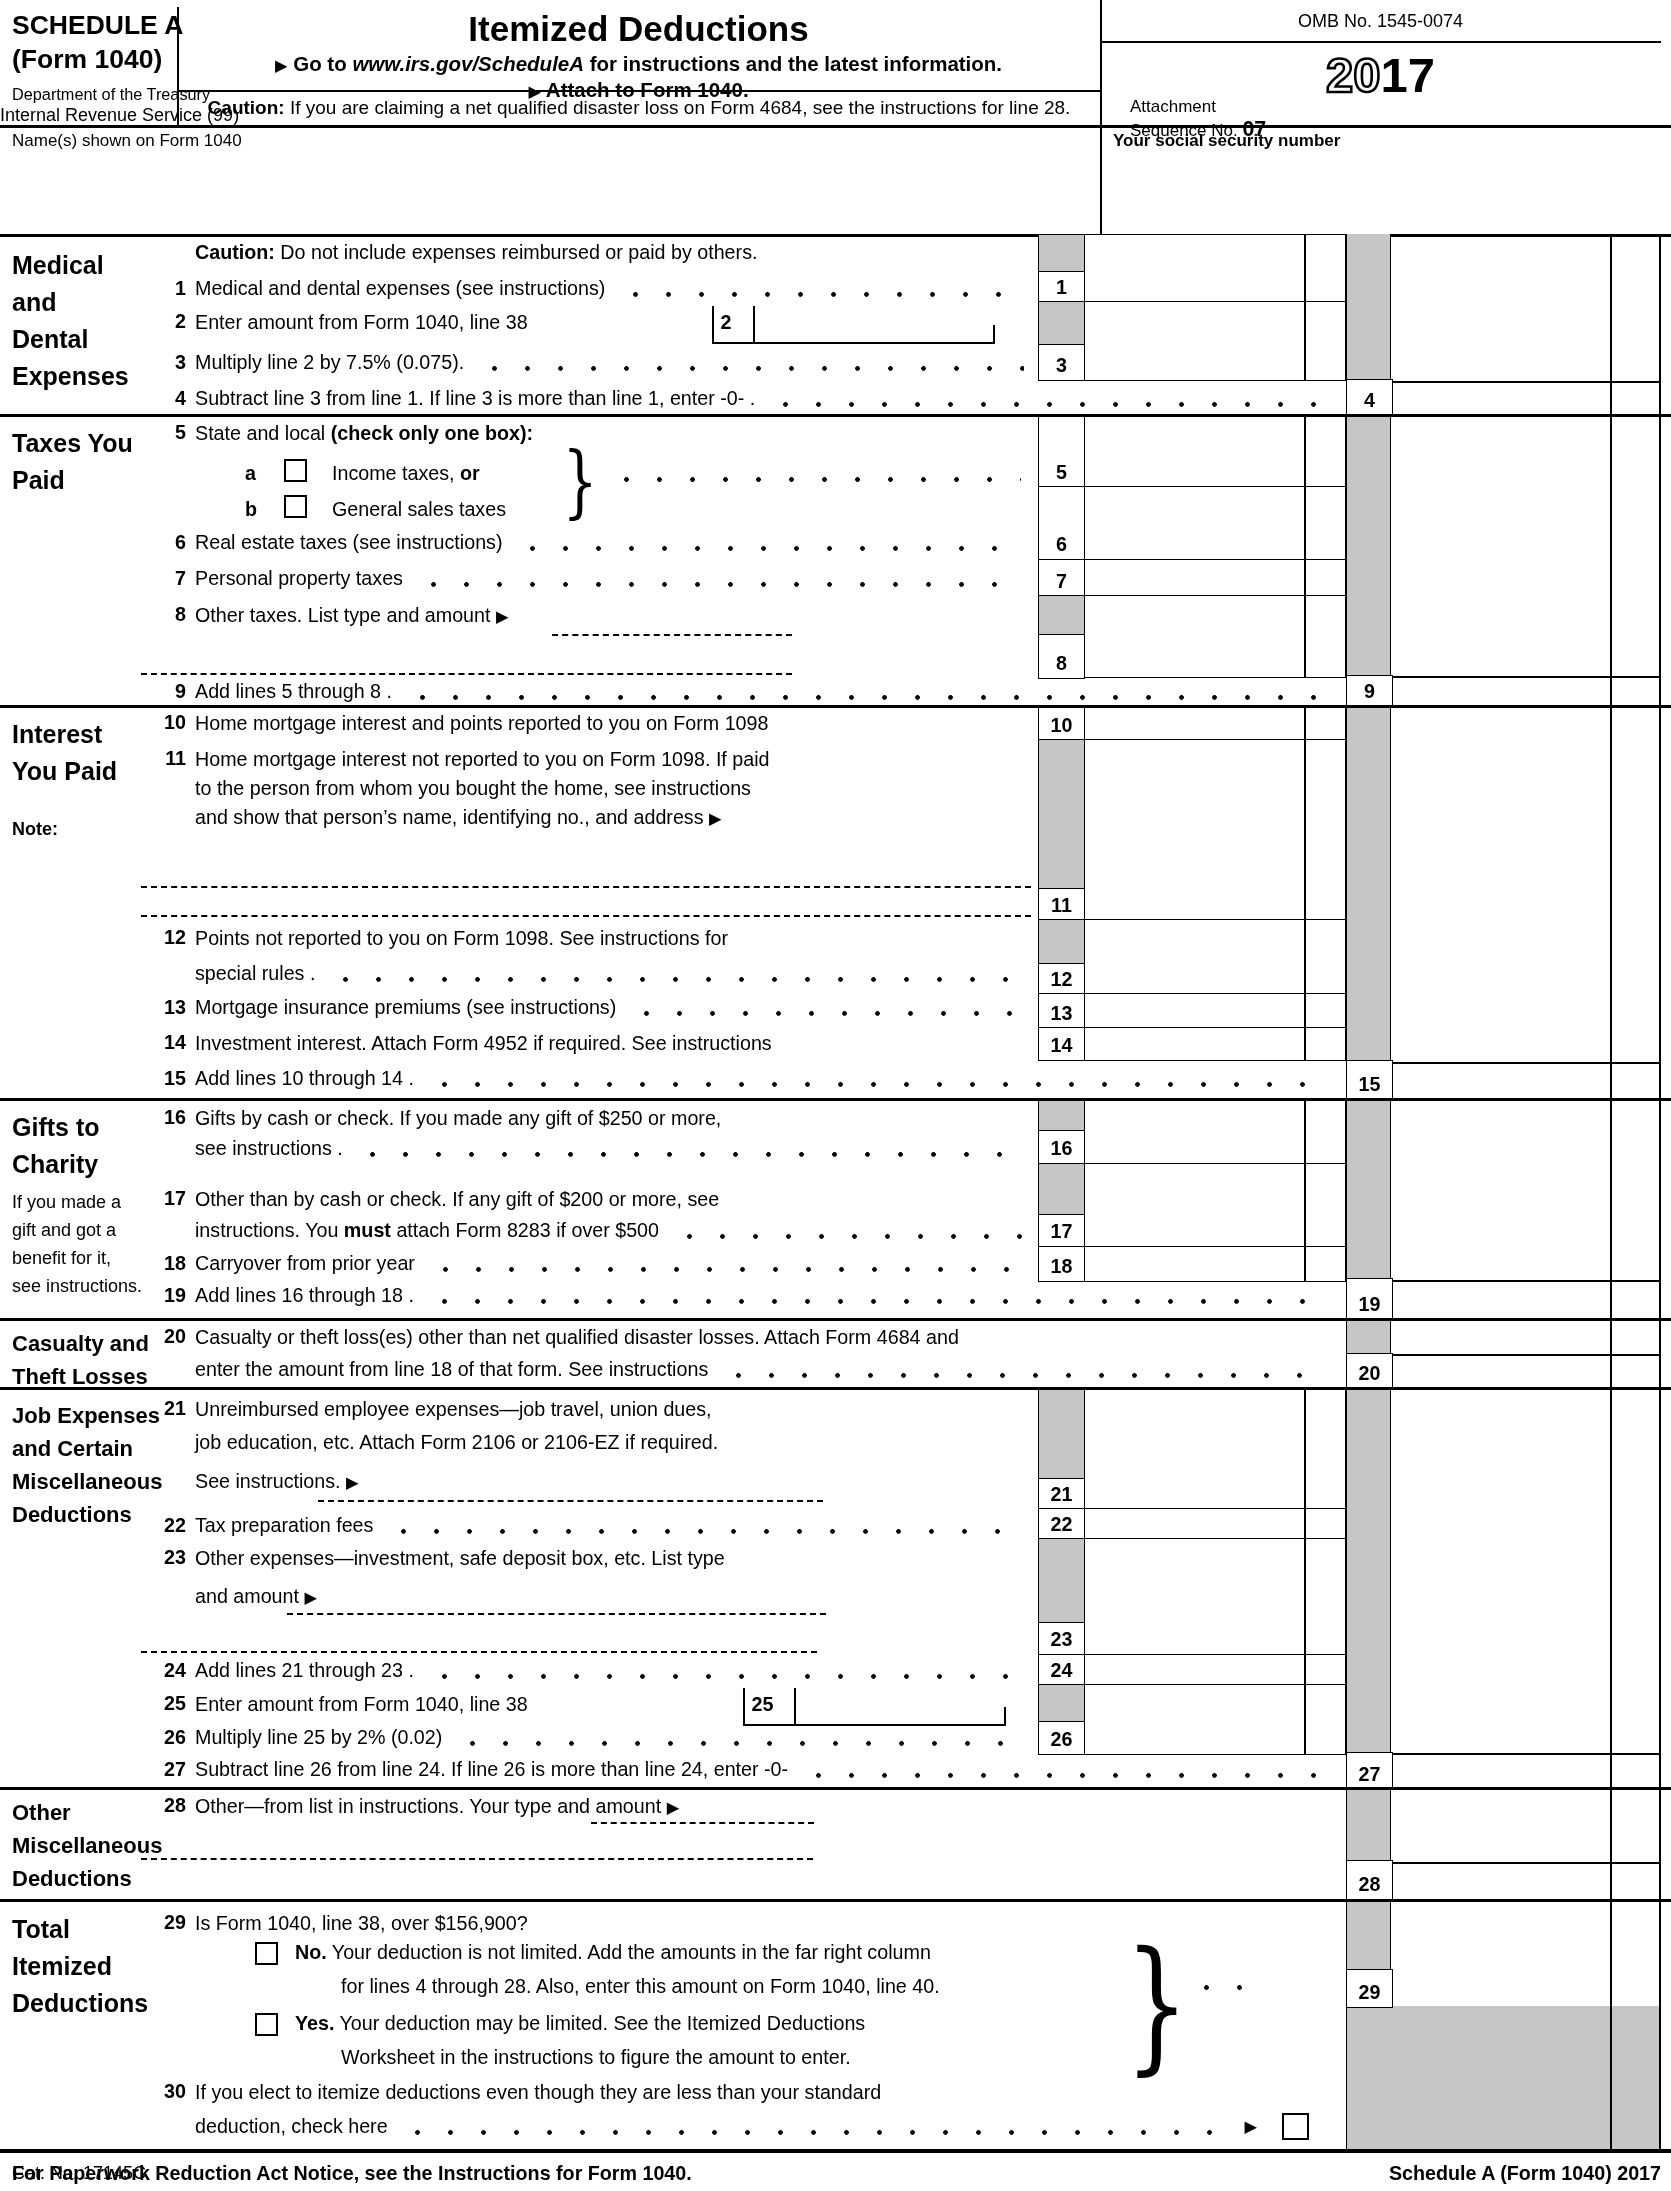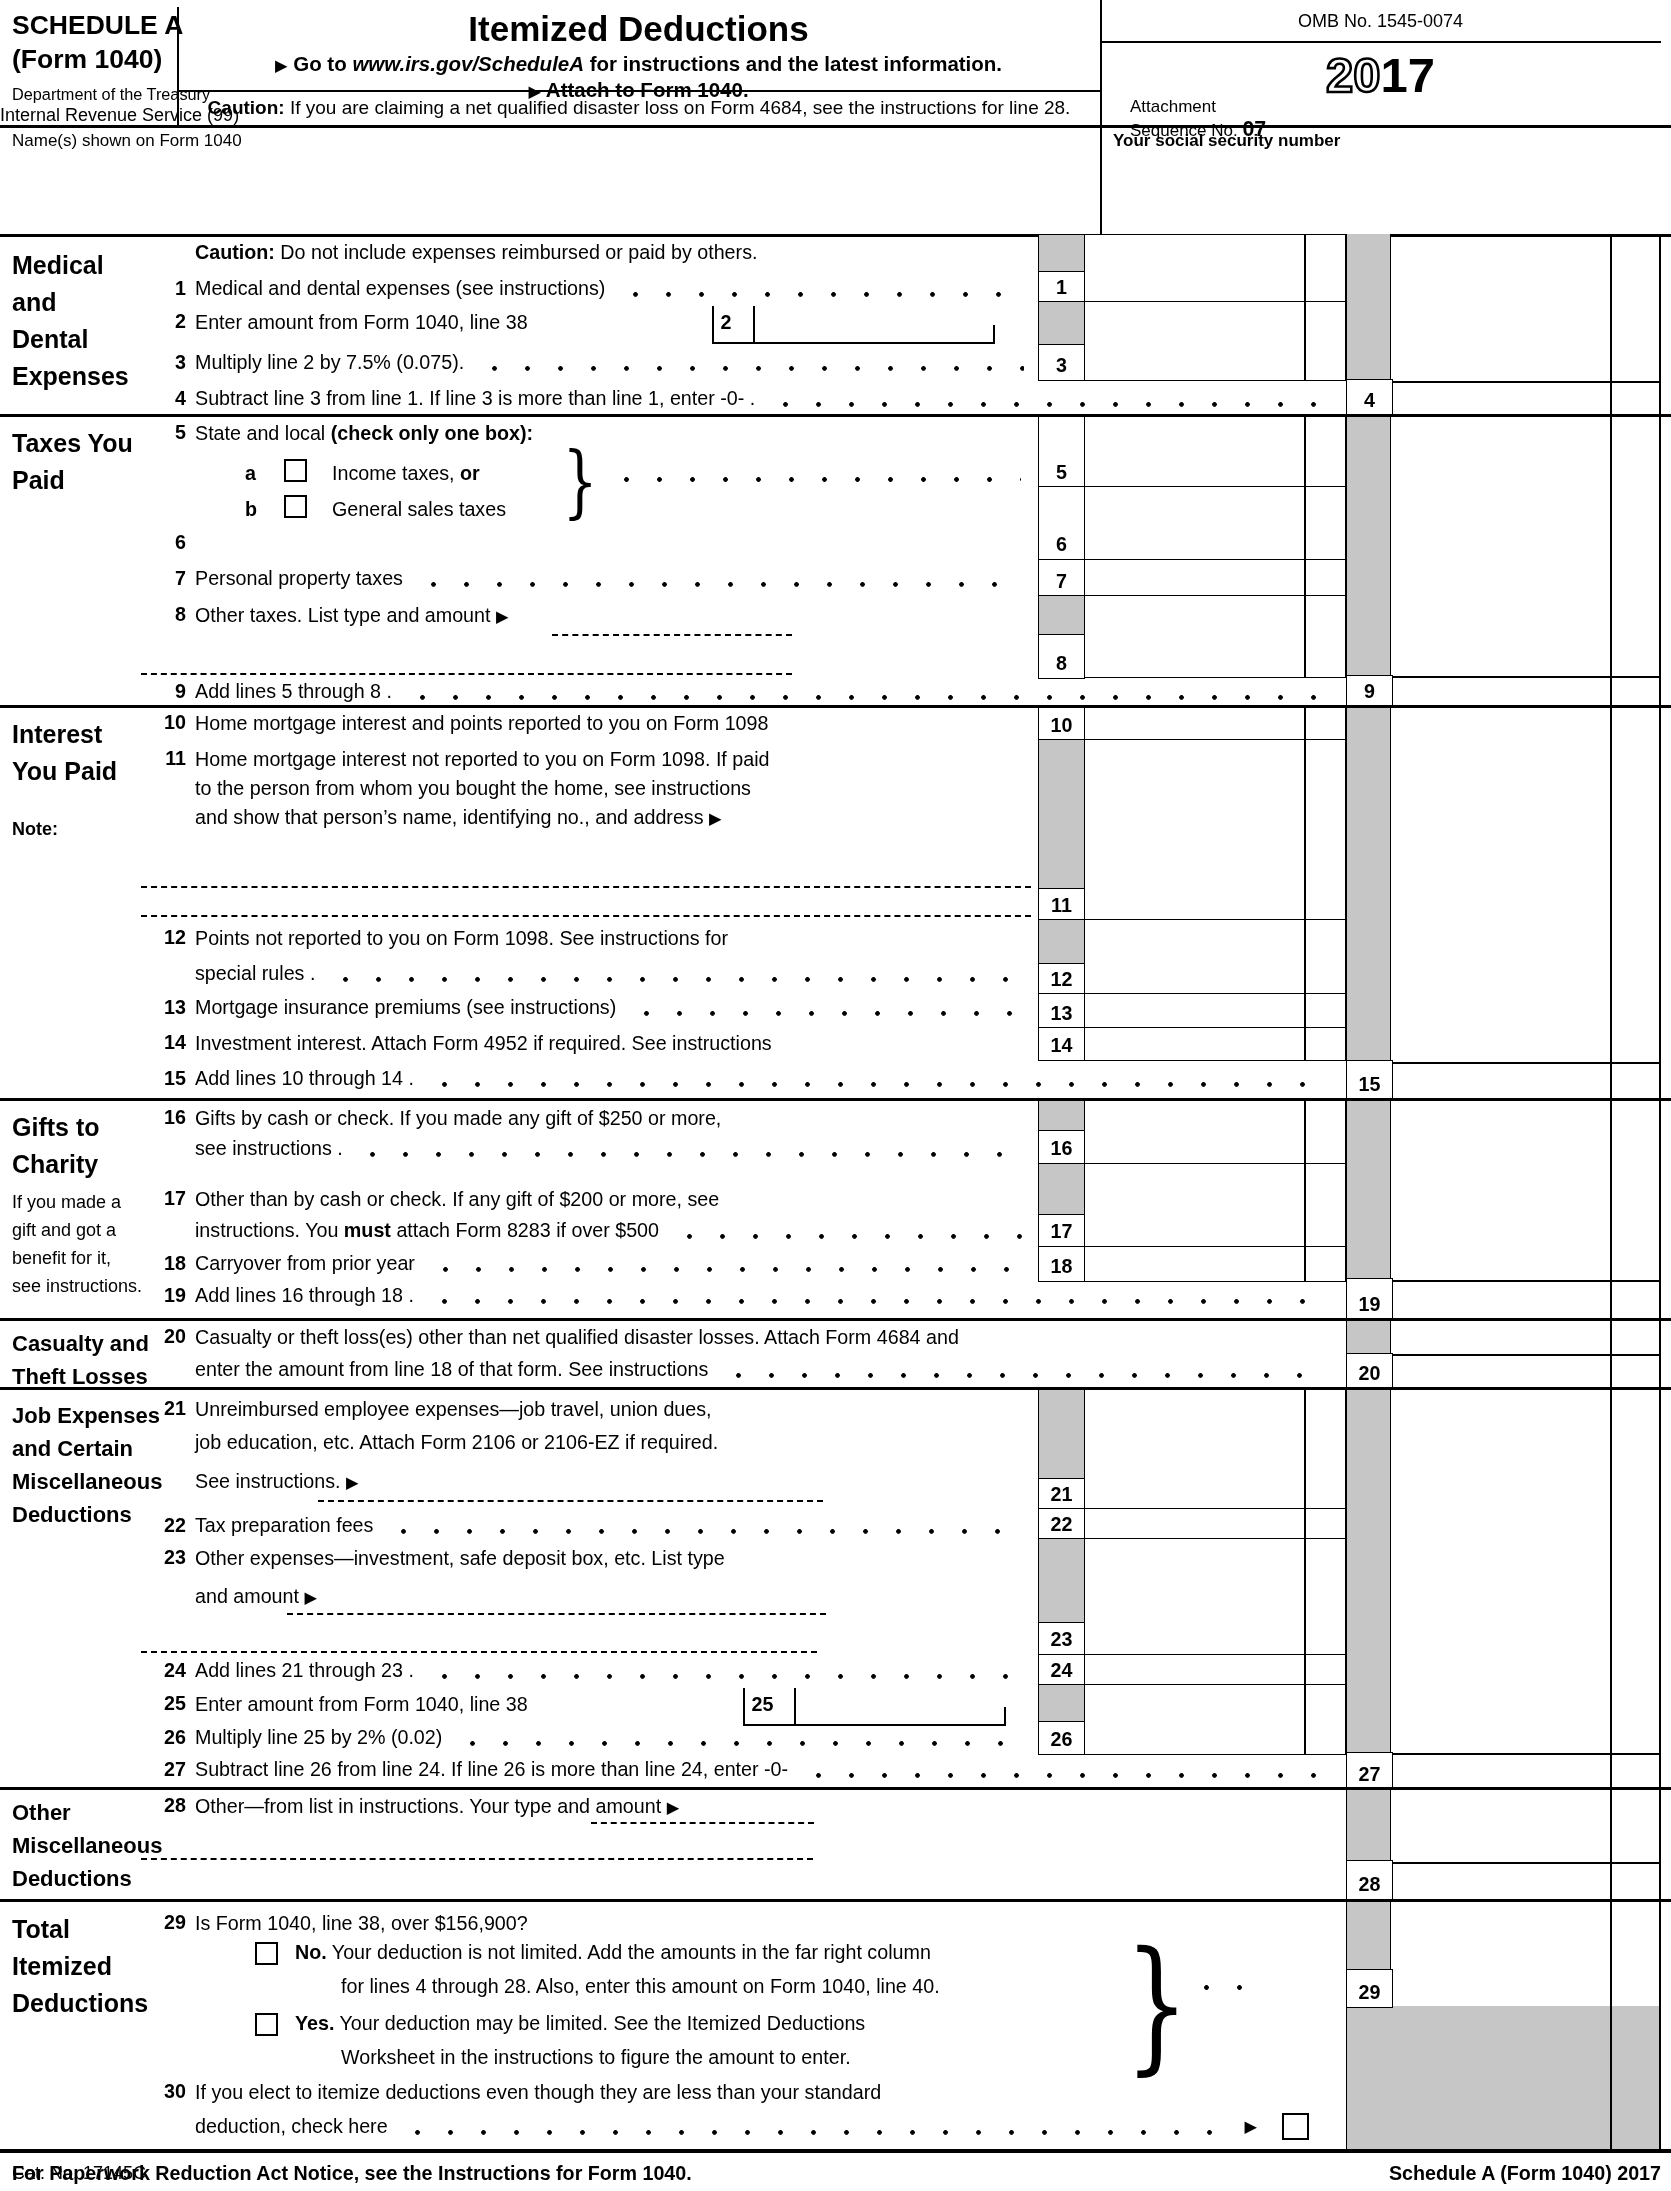--- a/index.html
+++ b/index.html
@@ -293,20 +293,24 @@
   <div class="t" style="left:332px;top:461px">
     <span>Income taxes, </span><span class="b">or</span>
   </div>
   <div class="t b" style="left:245px;top:497px">b</div>
   <div class="cb" style="left:284px;top:495px"></div>
   <div class="t" style="left:332px;top:497px">General sales taxes</div>
   <div class="brace" style="left:555px;top:442px;font-size:79px;line-height:79px;transform:scaleX(0.7)">}</div>
   <div class="dots" style="left:610px;top:476px;width:411px"></div>
 
   <div class="lnum" style="top:531px">6</div>
+  <div class="flexrow" style="left:195px;top:531px;width:836px">
+    <span>Real estate taxes (see instructions)</span>
+      <span class="dotfill"></span>
+  </div>
   <div class="lnum" style="top:567px">7</div>
   <div class="flexrow" style="left:195px;top:567px;width:836px">
     <span>Personal property taxes</span>
       <span class="dotfill"></span>
   </div>
   <div class="lnum" style="top:603px">8</div>
   <div class="t" style="left:195px;top:603px">
     <span>Other taxes. List type and amount</span> <span class="ar">▶</span>
   </div>
   <div class="dash" style="left:552px;top:634px;width:240px"></div>

